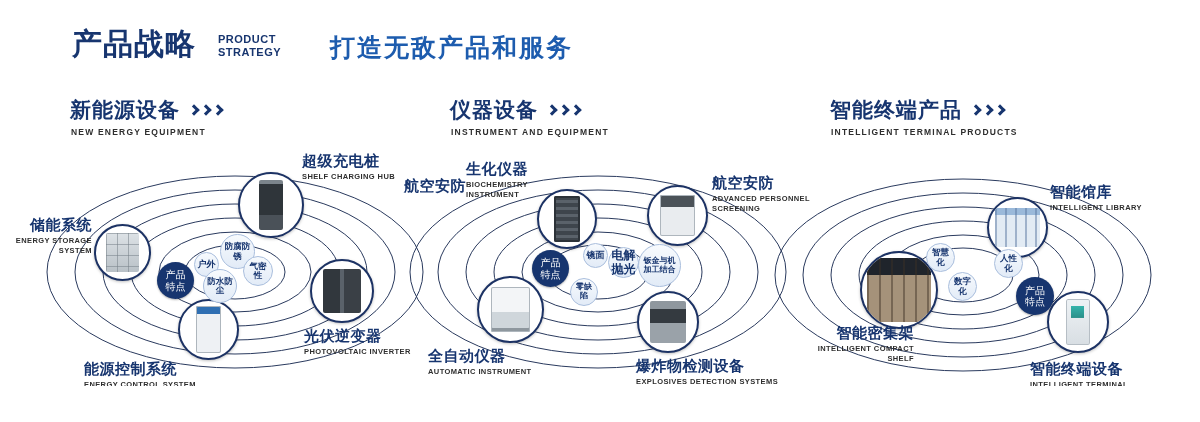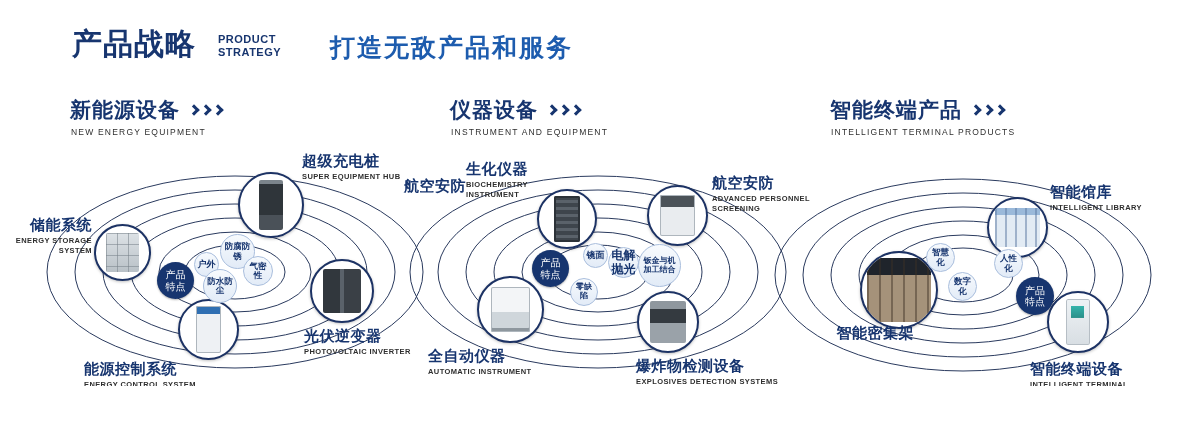--- a/index.html
+++ b/index.html
@@ -11,21 +11,21 @@
   
   .title { left:72px; top:24px; font-size:30px; font-weight:bold; color:#17356f; letter-spacing:1px; }
   .subtitle { left:218px; top:33px; font-size:11px; font-weight:bold; color:#17356f; line-height:1.15; letter-spacing:0.5px; }
   .tagline { left:330px; top:31px; font-size:25px; font-weight:bold; color:#1d5cae; letter-spacing:2px; }
 
   
   .sec-head { display:flex; align-items:center; gap:10px; }
   .sec-title { font-size:21px; font-weight:bold; color:#17356f; letter-spacing:1px; }
   .chevs { display:flex; gap:4px; align-items:center; }
   .chev { display:inline-block; width:8px; height:8px; border-top:3px solid #17356f; border-right:3px solid #17356f; transform:rotate(45deg); }
-  .sec-en { font-size:8.5px; font-weight:normal; color:#2e2e2e; letter-spacing:1.2px; }
+  .sec-en { font-size:8.5px; font-weight:bold; color:#2e2e2e; letter-spacing:1.2px; }
 
   
   svg.orbits { position:absolute; }
 
   
   .pcircle { position:absolute; background:#fff; border:2px solid #1c3264; border-radius:50%;
              display:flex; align-items:center; justify-content:center; overflow:hidden;
              box-shadow:0 1px 3px rgba(0,0,0,0.25); }
   .equip { width:62%; height:72%; border-radius:2px; }
   .eq-storage { background-image:linear-gradient(90deg, rgba(120,130,138,.55) 1px, transparent 1px),
@@ -143,21 +143,21 @@
   <div class="plabel" style="left:10px;top:216px;width:82px;text-align:right;">
     <div class="cn">储能系统</div>
     <div class="en">ENERGY STORAGE SYSTEM</div>
   </div>
 
   <div class="pcircle" style="left:238px;top:172px;width:66px;height:66px;">
     <div class="equip eq-charge"></div>
   </div>
   <div class="plabel" style="left:302px;top:152px;width:115px;">
     <div class="cn">超级充电桩</div>
-    <div class="en">SUPER EQUIPMENT HUB</div>
+    <div class="en">SHELF CHARGING HUB</div>
   </div>
 
   <div class="pcircle" style="left:310px;top:259px;width:64px;height:64px;">
     <div class="equip eq-inverter"></div>
   </div>
   <div class="plabel" style="left:304px;top:327px;width:115px;">
     <div class="cn">光伏逆变器</div>
     <div class="en">PHOTOVOLTAIC INVERTER</div>
   </div>
 
@@ -225,20 +225,21 @@
   <div class="plabel" style="left:1050px;top:183px;width:110px;">
     <div class="cn">智能馆库</div>
     <div class="en">INTELLIGENT LIBRARY</div>
   </div>
 
   <div class="pcircle" style="left:860px;top:251px;width:78px;height:78px;">
     <div class="equip eq-shelf"></div>
   </div>
   <div class="plabel" style="left:800px;top:324px;width:114px;text-align:right;">
     <div class="cn">智能密集架</div>
+    <div class="en">INTELLIGENT COMPACT SHELF</div>
   </div>
 
   <div class="pcircle" style="left:1047px;top:291px;width:62px;height:62px;">
     <div class="equip eq-terminal"></div>
   </div>
   <div class="plabel" style="left:1030px;top:360px;width:145px;">
     <div class="cn">智能终端设备</div>
     <div class="en">INTELLIGENT TERMINAL EQUIPMENT</div>
   </div>
 

